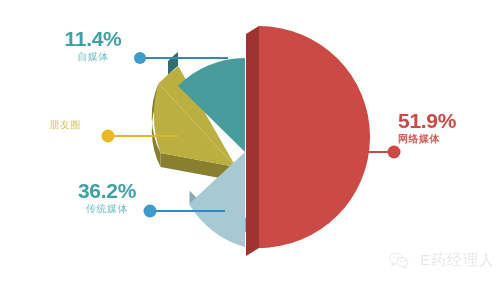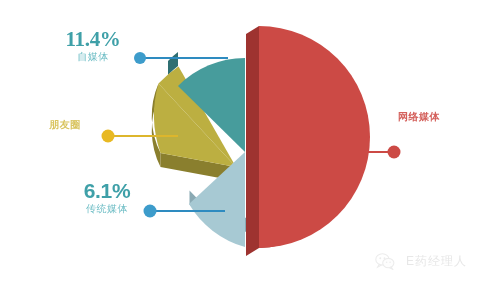--- a/index.html
+++ b/index.html
@@ -12,43 +12,43 @@
   }
   #chart-root{position:absolute;left:0;top:0;width:497px;height:284px;}
   #pie-svg{position:absolute;left:0;top:0;width:497px;height:284px;}
 
   .callout{position:absolute;text-align:center;white-space:nowrap;line-height:1.05;}
   .callout .pct{font-weight:bold;font-size:21px;letter-spacing:-0.3px;}
   .callout .name{font-size:10px;margin-top:2px;letter-spacing:0.5px;}
 
   
   #callout-zimeiti{left:34px;top:28px;width:118px;}
-  #callout-zimeiti .pct{color:#3fa0a8;font-family:Liberation Serif, serif;}
+  #callout-zimeiti .pct{color:#3fa0a8;}
   #callout-zimeiti .name{color:#6bbcc4;}
 
   
   #callout-pengyouquan{left:6px;top:118px;width:118px;}
   #callout-pengyouquan .pct{color:#c9ae3a;}
-  #callout-pengyouquan .name{color:#d9c45f;font-weight:bold;}
+  #callout-pengyouquan .name{color:#d9c45f;}
 
   
   #callout-chuantong{left:46px;top:180px;width:122px;}
   #callout-chuantong .pct{color:#3fa0a8;}
   #callout-chuantong .name{color:#6bbcc4;}
 
   
   #callout-wangluo{left:398px;top:110px;width:100px;text-align:left;}
   #callout-wangluo .pct{color:#cc4a45;}
   #callout-wangluo .name{color:#d4615c;font-weight:bold;}
 
   
   #watermark{
-    position:absolute;right:30px;bottom:14px;
+    position:absolute;right:2px;bottom:14px;
     display:flex;align-items:center;gap:11px;
-    color:#e9e9e9;font-size:12px;letter-spacing:1px;
+    color:#e9e9e9;font-size:15px;letter-spacing:1px;
     user-select:none;
   }
   #watermark .wm-text{color:#e7e7e7;}
 </style>
 </head>
 <body>
 
 <div id="chart-root">
 
   <svg id="pie-svg" viewBox="0 0 497 284">
@@ -88,25 +88,26 @@
   <div class="callout" id="callout-zimeiti">
     <div class="pct">11.4%</div>
     <div class="name">自媒体</div>
   </div>
 
   <div class="callout" id="callout-pengyouquan">
     <div class="name">朋友圈</div>
   </div>
 
   <div class="callout" id="callout-chuantong">
-    <div class="pct">6.1%</div>
+    <div class="pct">36.2%</div>
     <div class="name">传统媒体</div>
   </div>
 
   <div class="callout" id="callout-wangluo">
+    <div class="pct">51.9%</div>
     <div class="name">网络媒体</div>
   </div>
 
   <div id="watermark">
     <svg width="20" height="17" viewBox="0 0 20 17">
       <ellipse cx="7.4" cy="6.4" rx="6.6" ry="5.6" fill="none" stroke="#ececec" stroke-width="1.1"></ellipse>
       <path d="M 4.2 11.2 L 2.6 14.2 L 6.1 12.3 Z" fill="none" stroke="#ececec" stroke-width="1.1"></path>
       <circle cx="5.3" cy="5.2" r="0.95" fill="#ececec"></circle>
       <circle cx="9.5" cy="5.2" r="0.95" fill="#ececec"></circle>
       <ellipse cx="13.3" cy="10.1" rx="5.6" ry="4.7" fill="#fdfdfd" stroke="#ececec" stroke-width="1.1"></ellipse>

